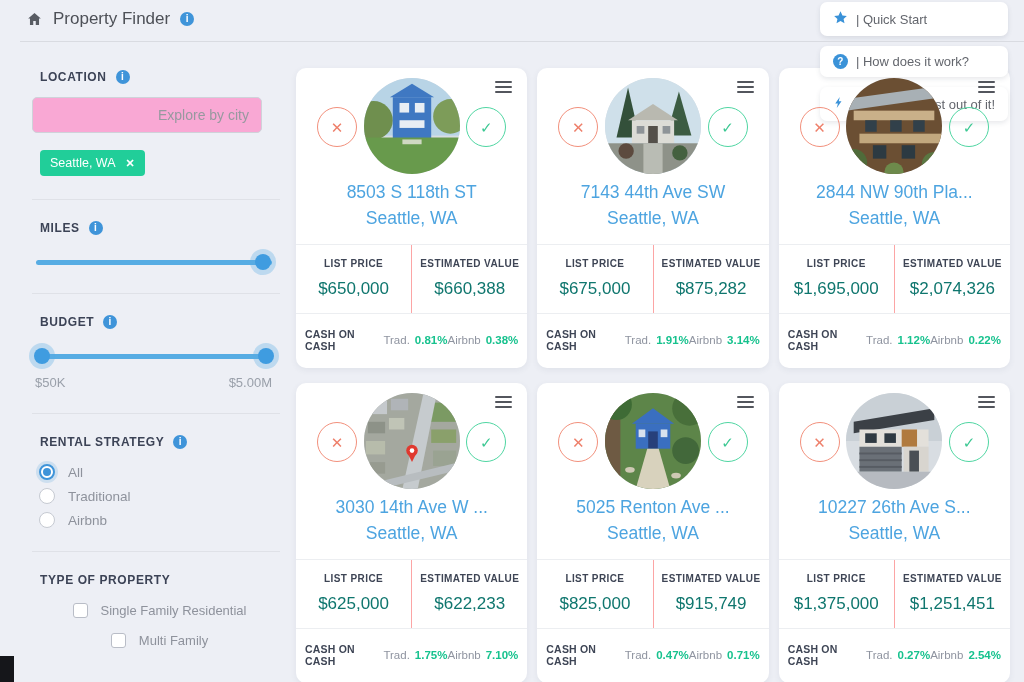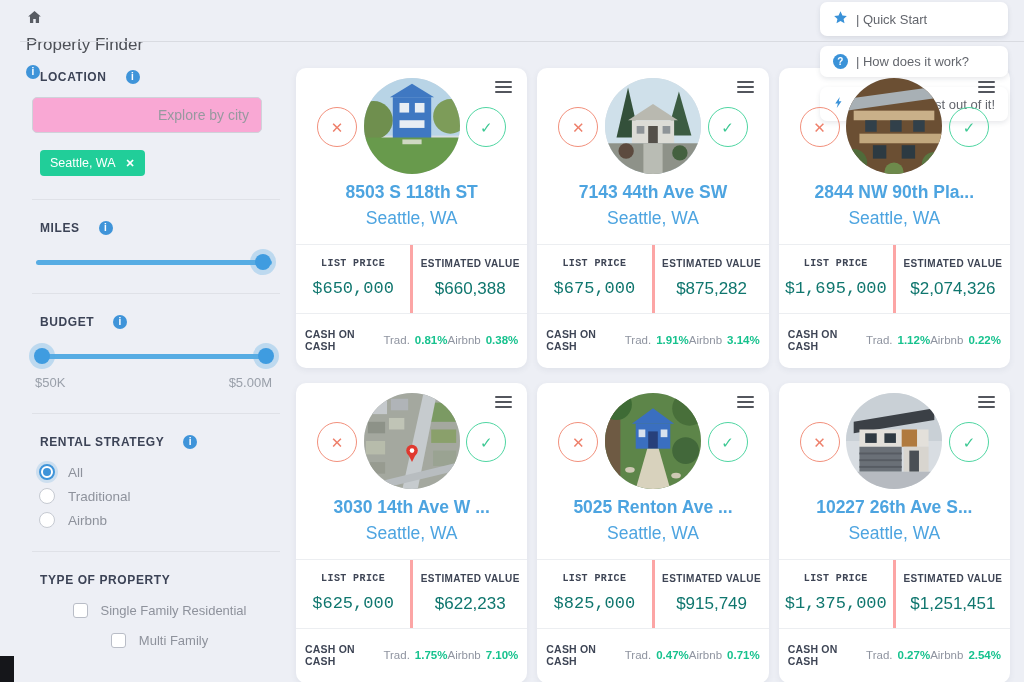--- a/index.html
+++ b/index.html
@@ -7,21 +7,21 @@
   body {
     width:1024px; height:682px; overflow:hidden; position:relative;
     background:#edeff5;
     font-family:"Liberation Sans", sans-serif;
     -webkit-font-smoothing:antialiased;
   }
 
   
   .header { height:42px; display:flex; align-items:flex-start; padding:0 16px 0 26px; position:relative; }
   .header::after { content:""; position:absolute; left:20px; right:0; bottom:0; height:1px; background:#d9dbe1; }
-  .title-wrap { display:flex; gap:10px; color:#4d5057; font-size:17px; margin-top:9px;flex-direction:column; }
+  .title-wrap { display:flex; align-items:center; gap:10px; color:#4d5057; font-size:17px; margin-top:9px; }
   .home-ic { display:inline-flex; }
   .info-badge {
     display:inline-block; width:14px; height:14px; border-radius:50%;
     background:#3f94d9; color:#fff; font-size:10px; font-weight:bold;
     text-align:center; line-height:14px; font-style:normal;
   }
   .header-buttons { margin-left:auto; display:flex; gap:10px; margin-top:2px;flex-direction:column; }
   .hbtn {
     background:#fff; border:none; border-radius:7px; padding:8px 13px;
     display:flex; align-items:center; gap:8px; font-size:13px; color:#63666d;
@@ -31,21 +31,21 @@
   .q-badge { width:15px; height:15px; border-radius:50%; background:#3a92d8; color:#fff;
     font-size:10px; font-weight:bold; text-align:center; line-height:15px; }
 
   
   .layout { display:flex; height:640px; }
   .sidebar { width:290px; flex-shrink:0; padding:28px 10px 0 32px; }
   .main { flex:1; padding:26px 14px 0 6px; display:grid;
     grid-template-columns:repeat(3, 1fr); gap:15px 10px; align-content:start; }
 
   
-  .sec-label { display:flex; align-items:flex-start; gap:19px; font-size:12px; font-weight:bold;
+  .sec-label { display:flex; align-items:flex-start; gap:9px; font-size:12px; font-weight:bold;
     color:#3c4356; letter-spacing:.6px; margin-left:8px; }
   .loc-input { margin-top:13px; width:230px; height:36px; border:1px solid #cfd2d9;
     border-radius:5px; background:#f9a8d4; font-size:14px; color:#555; padding:0 12px; outline:none;
     font-family:"Liberation Sans", sans-serif;text-align:right; }
   .loc-input::placeholder { color:#97999f; }
   .tag { display:inline-flex; align-items:center; gap:10px; background:#21ce99; color:#fff;
     font-size:12.5px; border-radius:4px; padding:6px 10px; margin:17px 0 0 8px; cursor:pointer; }
   .tag-x { font-weight:bold; font-size:11px; }
   .divider { border:none; border-top:1px solid #dfe1e7; margin:23px 0 21px; }
 
@@ -84,25 +84,25 @@
   .circle-btn { position:absolute; top:39px; width:40px; height:40px; border-radius:50%;
     background:transparent; display:flex; align-items:center; justify-content:center;
     font-size:15px; border:1.5px solid; cursor:pointer; line-height:1;
     font-family:"Liberation Sans", sans-serif; }
   .reject { left:21px; border-color:#f2907c; color:#ee7f6a; }
   .accept { right:21px; border-color:#4fd6a2; color:#3cc893; }
   .photo { position:absolute; left:50%; transform:translateX(-50%); top:10px;
     width:96px; height:96px; border-radius:50%; overflow:hidden; cursor:pointer;
     background:#d8dde2; }
   .photo svg { display:block; }
-  .addr { text-align:center; font-size:17.5px; color:#4da4e0; margin-top:3px; line-height:26px; cursor:pointer;font-weight:bold; }
+  .addr { text-align:center; font-size:17.5px; color:#4da4e0; margin-top:3px; line-height:26px; cursor:pointer; }
   .city { text-align:center; font-size:17.5px; color:#4da4e0; line-height:26px; margin-bottom:13px; cursor:pointer; }
   .price-row { border-top:1px solid #eceef1; border-bottom:1px solid #eceef1; display:flex; }
   .price-cell { flex:1; text-align:center; padding:13px 4px 14px; }
-  .price-cell.first { border-right:3px solid #fca5a5;font-family:Liberation Mono, monospace; }
+  .price-cell.first { border-right:1px solid #fca5a5; }
   .price-label { font-size:10px; font-weight:bold; color:#3e4555; letter-spacing:.4px; }
   .price-value { font-size:17px; color:#0f766e; margin-top:10px; }
   .coc-row { display:flex; align-items:center; justify-content:space-between;
     padding:14px 9px 0 9px; }
   .coc-label { font-size:10.5px; font-weight:bold; color:#3e4555; letter-spacing:.2px; }
   .coc-pair { font-size:11.5px; color:#8f94a0; display:flex; gap:5px; align-items:baseline; }
   .coc-v { color:#17c28e; font-weight:bold; }
 
   .corner-artifact { position:absolute; left:0; bottom:0; width:14px; height:26px; background:#15161a; }
 </style>

